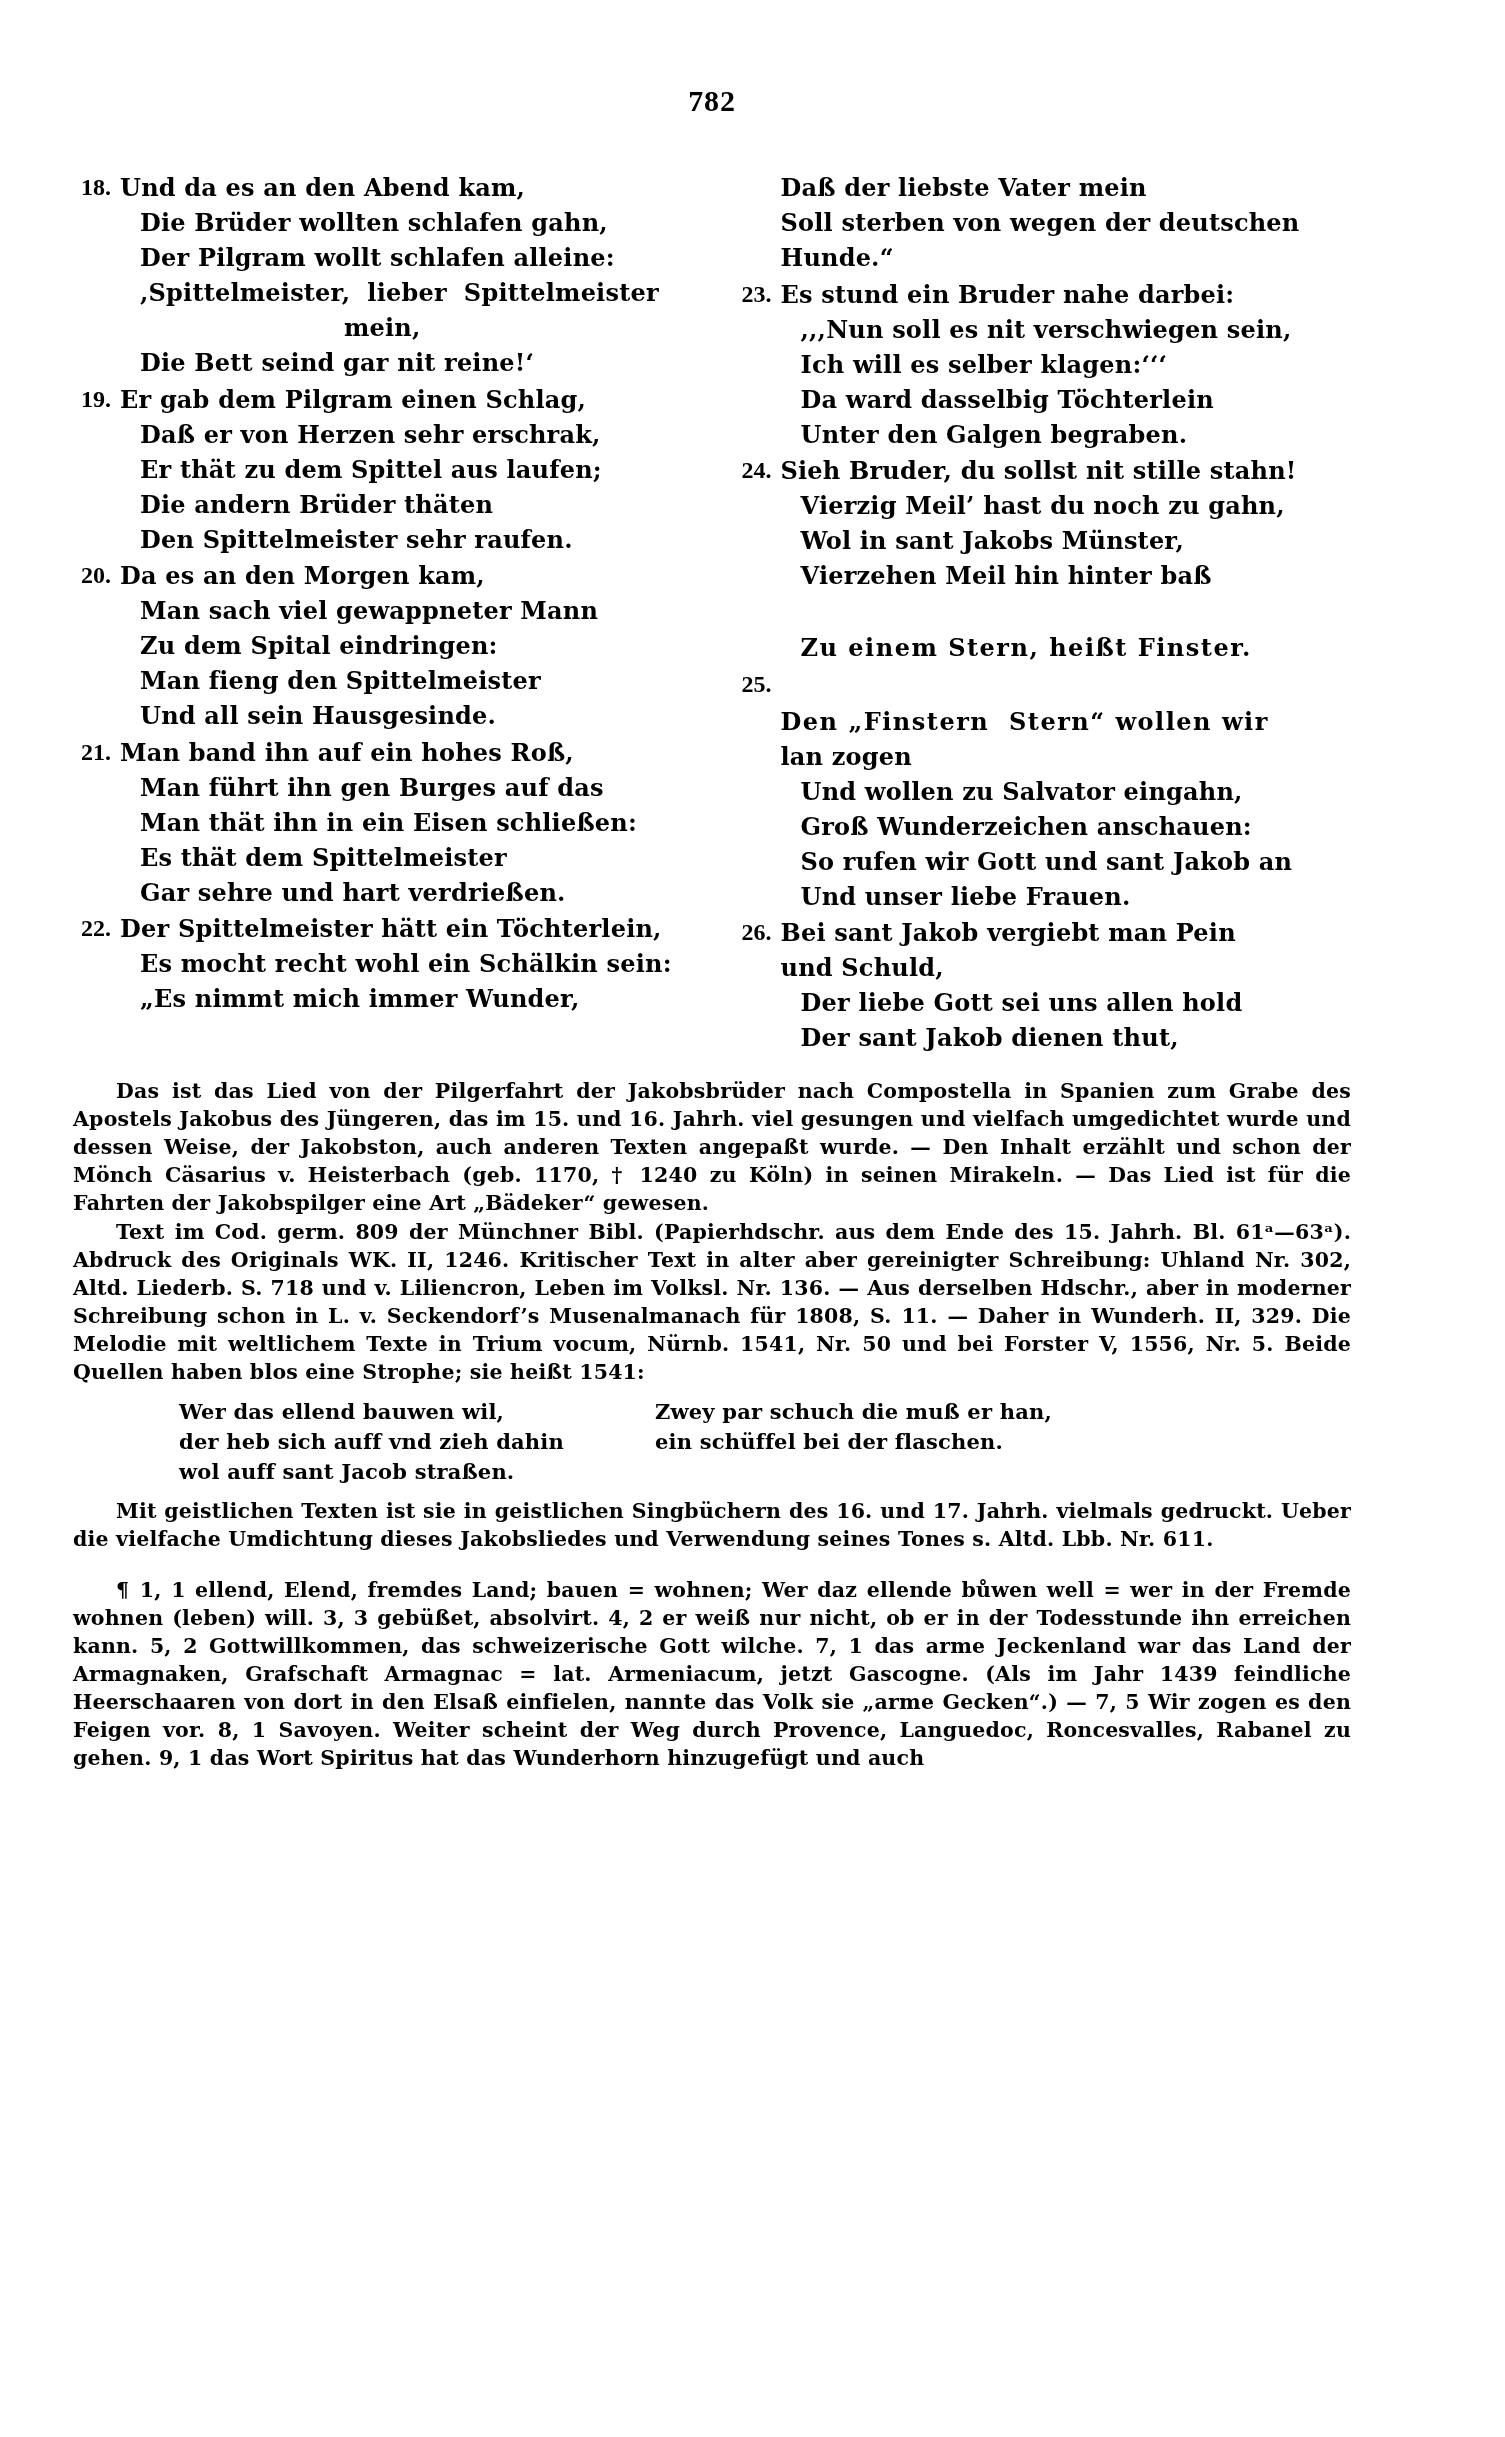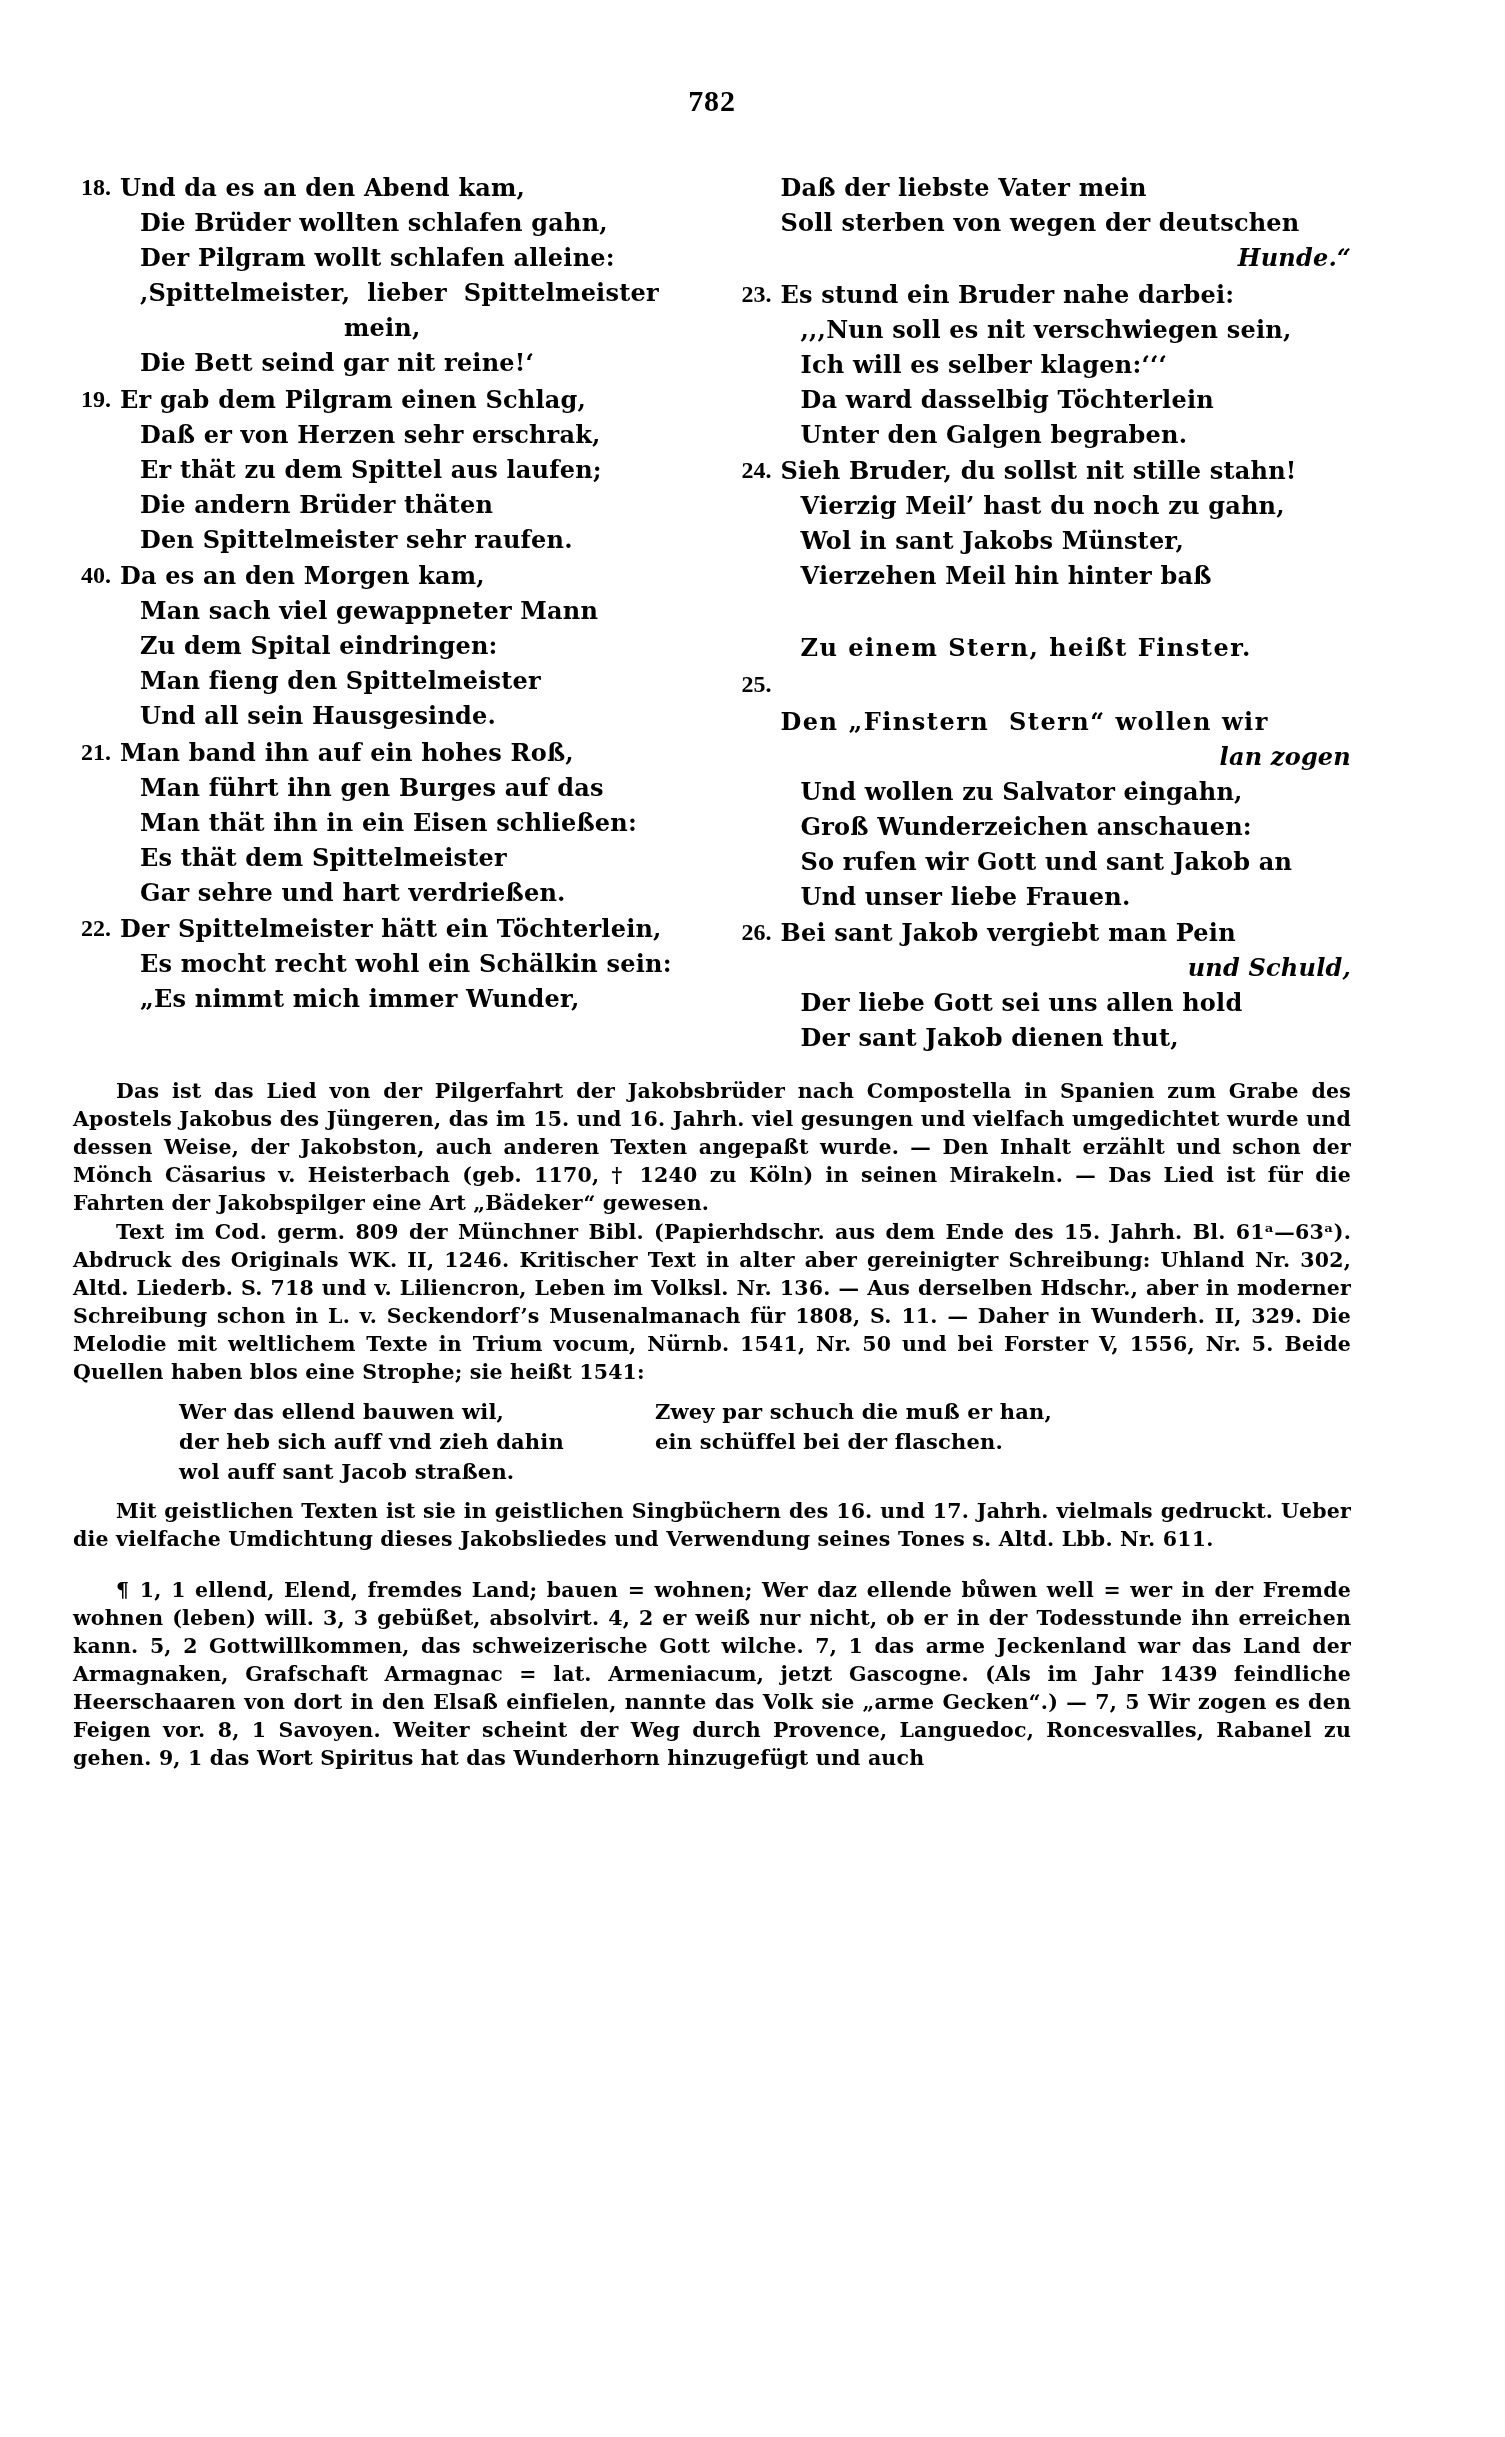--- a/index.html
+++ b/index.html
@@ -63,22 +63,20 @@
   }
   .line {
     font-size: 24px;
     line-height: 35px;
     white-space: pre-wrap;
   }
   .line.indent {
     padding-left: 20px;
   }
   .line.right {
-    text-align: right;
-    font-style: italic;
   }
   .line.center-right {
     text-align: center;
     padding-right: 46px;
   }
   .line.spaced {
     letter-spacing: 1.5px;
     margin-top: 37px;
   }
   
@@ -148,21 +146,21 @@
         <div class="stanza-lines">
           <div class="line fraktur">Er gab dem Pilgram einen Schlag,</div>
           <div class="line fraktur indent">Daß er von Herzen sehr erschrak,</div>
           <div class="line fraktur indent">Er thät zu dem Spittel aus laufen;</div>
           <div class="line fraktur indent">Die andern Brüder thäten</div>
           <div class="line fraktur indent">Den Spittelmeister sehr raufen.</div>
         </div>
       </div>
 
       <div class="stanza">
-        <div class="stanza-num">40.</div>
+        <div class="stanza-num">20.</div>
         <div class="stanza-lines">
           <div class="line fraktur">Da es an den Morgen kam,</div>
           <div class="line fraktur indent">Man sach viel gewappneter Mann</div>
           <div class="line fraktur indent">Zu dem Spital eindringen:</div>
           <div class="line fraktur indent">Man fieng den Spittelmeister</div>
           <div class="line fraktur indent">Und all sein Hausgesinde.</div>
         </div>
       </div>
 
       <div class="stanza">

